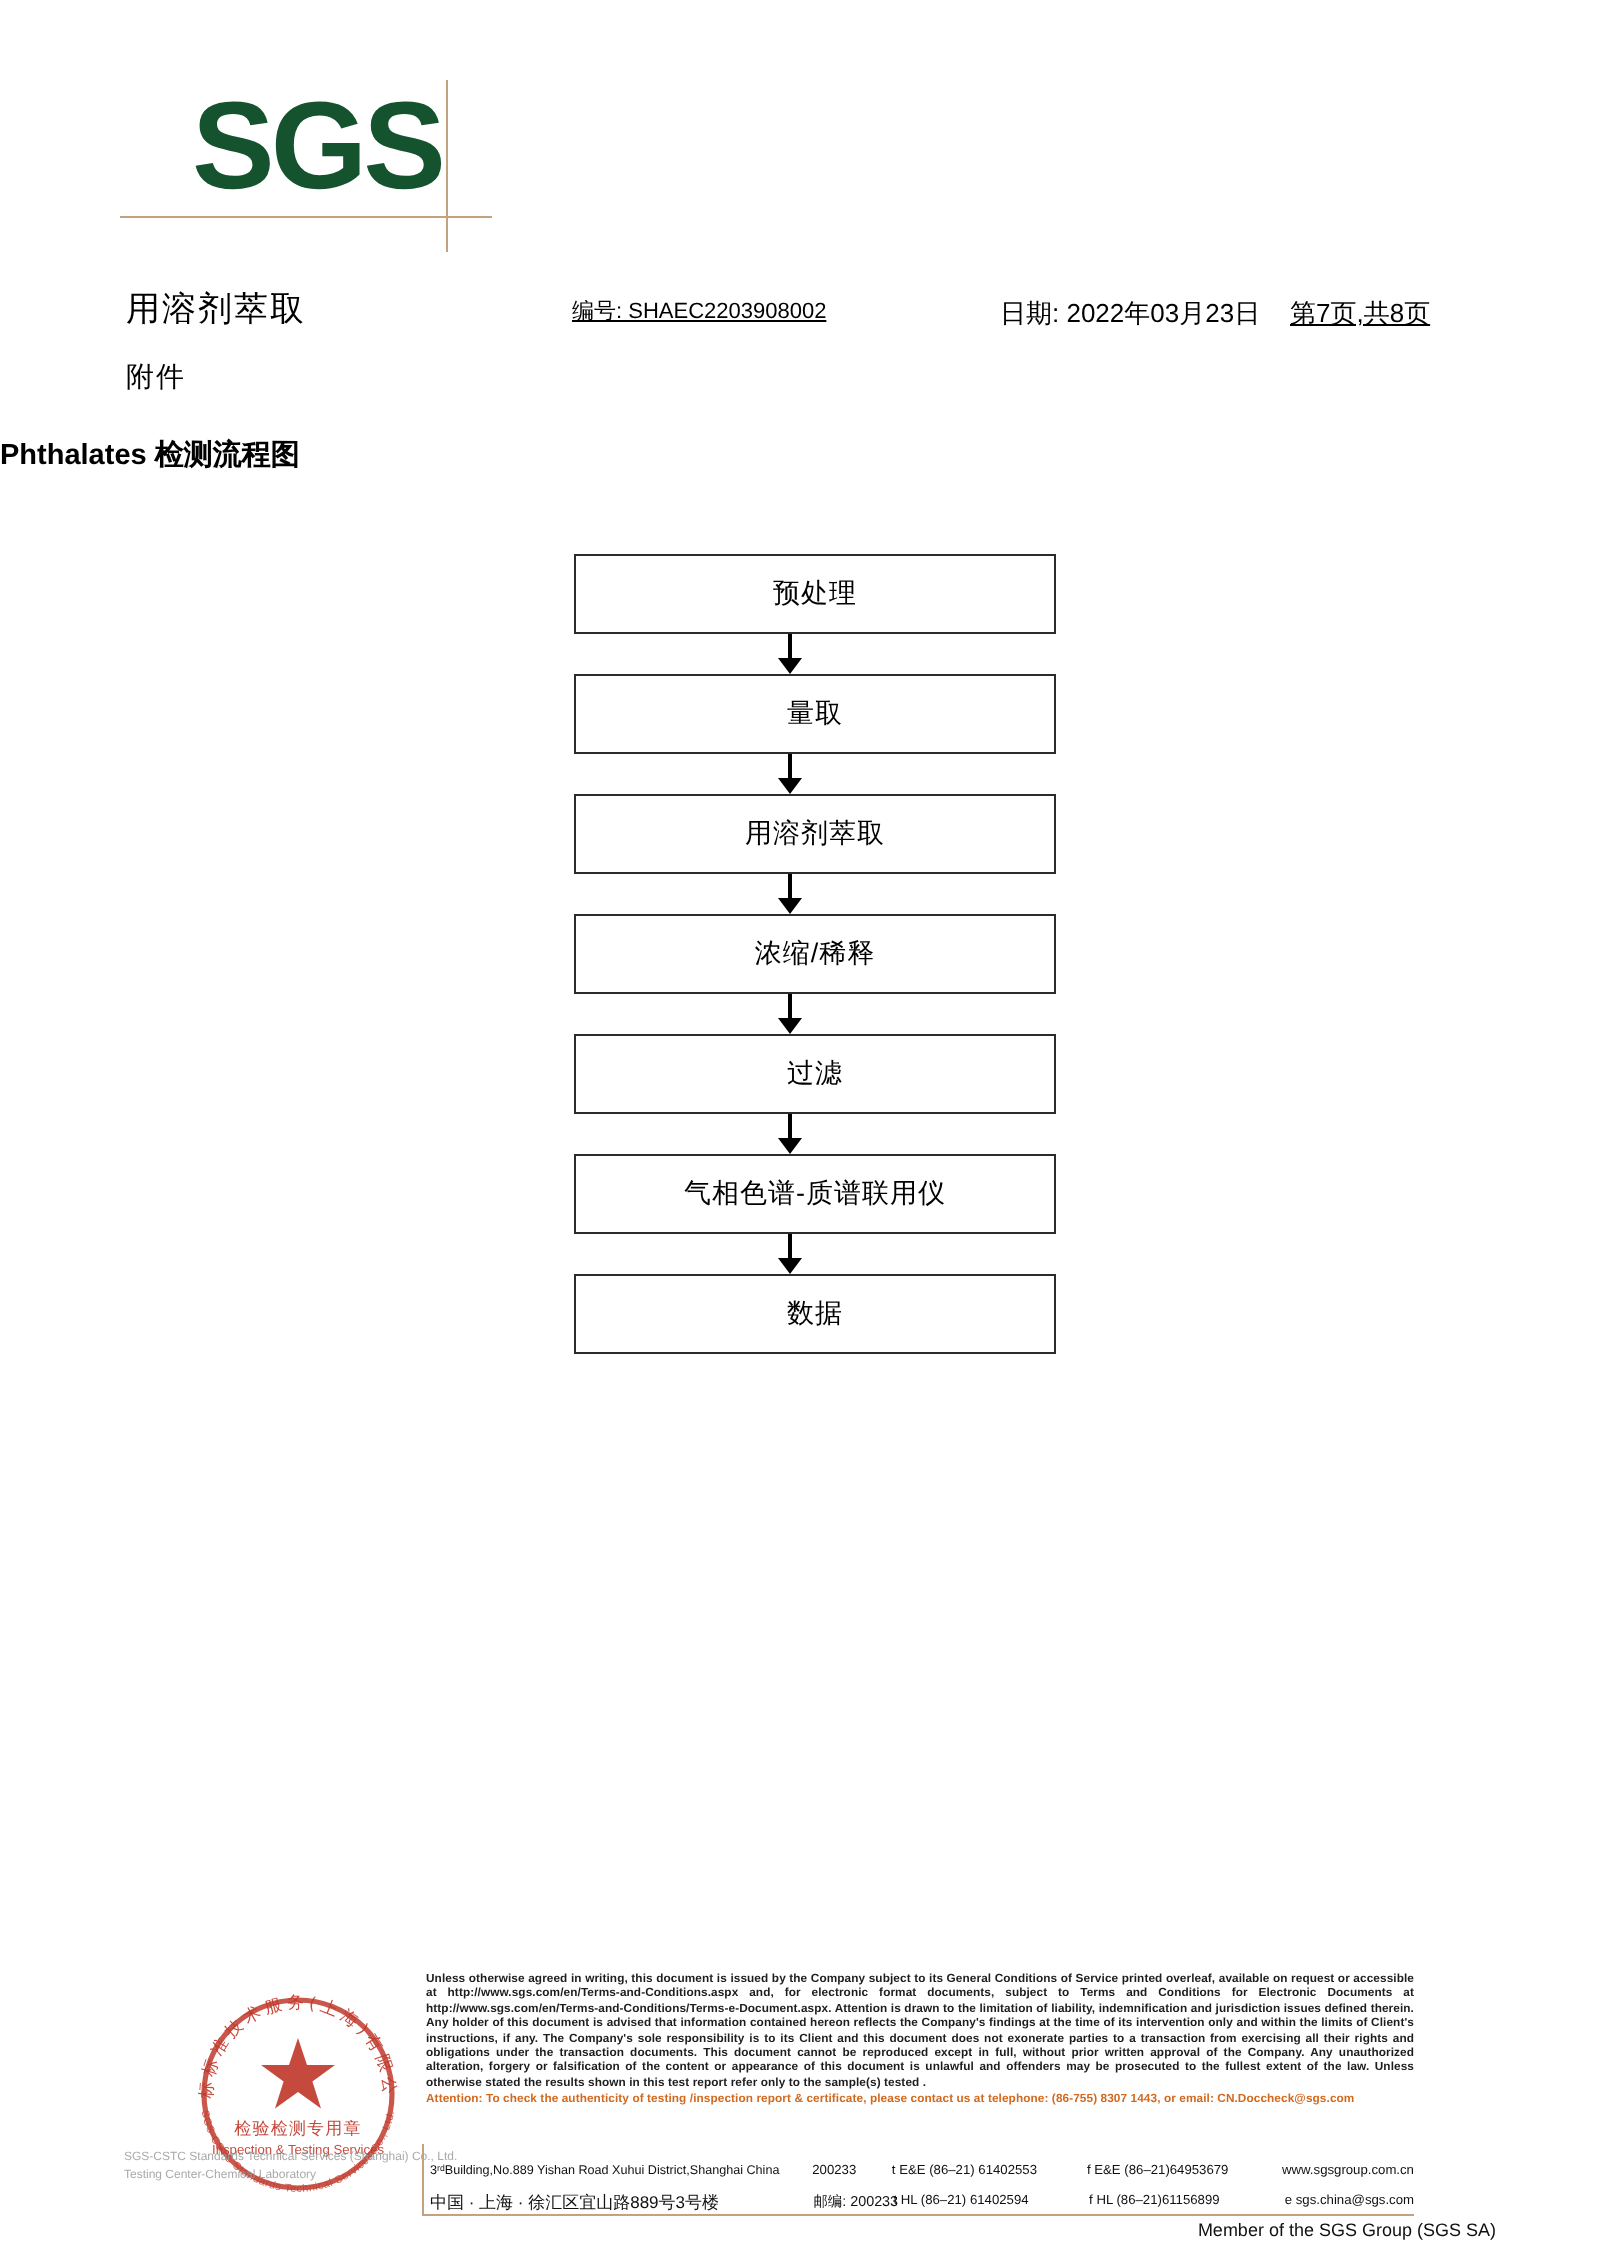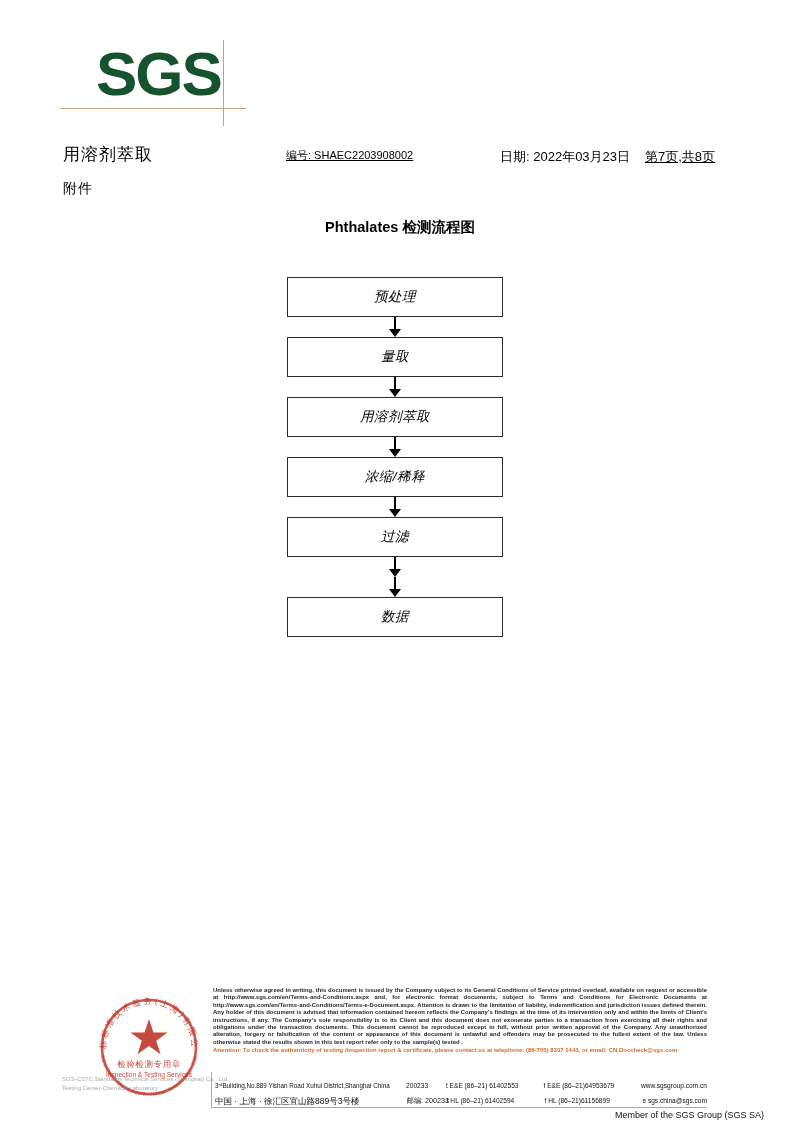--- a/index.html
+++ b/index.html
@@ -100,45 +100,43 @@
     white-space: nowrap;
     text-decoration: underline;
   }
 
   
   .flow-title {
     position: absolute;
     left: 0;
     right: 0;
     top: 218px;
-    text-align: center;
     font-size: 14.5px;
     font-weight: bold;
     color: #000;
   }
   .flow {
     position: absolute;
     left: 287px;
     top: 277px;
     width: 216px;
   }
   .flow-node {
     position: relative;
-    width: 216px;
+    width: 241px;
     height: 40px;
     border: 1px solid #2b2b2b;
     box-sizing: border-box;
     background: #fff;
     display: flex;
     align-items: center;
     justify-content: center;
     font-size: 13.5px;
     color: #000;
     letter-spacing: 0.5px;
-    font-style: italic;
   }
   .flow-arrow {
     position: relative;
     width: 216px;
     height: 20px;
   }
   .flow-arrow .shaft {
     position: absolute;
     left: 107px;
     top: 0;
@@ -262,21 +260,21 @@
     font-size: 6.6px;
     white-space: nowrap;
   }
 
   .member-line {
     position: absolute;
     left: 0;
     right: 0;
     top: 1110px;
     text-align: right;
-    padding-right: 36px;
+    padding-right: 52px;
     font-size: 9px;
     color: #111;
   }
 </style>
 </head>
 <body>
 
 <div class="page">
 
   <div class="logo-area">
@@ -312,20 +310,21 @@
     <div class="flow-node">浓缩/稀释</div>
     <div class="flow-arrow">
         <div class="shaft"></div>
         <div class="head"></div>
       </div>
     <div class="flow-node">过滤</div>
     <div class="flow-arrow">
         <div class="shaft"></div>
         <div class="head"></div>
       </div>
+    <div class="flow-node">气相色谱-质谱联用仪</div>
     <div class="flow-arrow">
         <div class="shaft"></div>
         <div class="head"></div>
       </div>
     <div class="flow-node">数据</div>
   </div>
 
   <div class="stamp">
     <svg width="118" height="118" viewBox="0 0 118 118" xmlns="http://www.w3.org/2000/svg">
       <defs>

